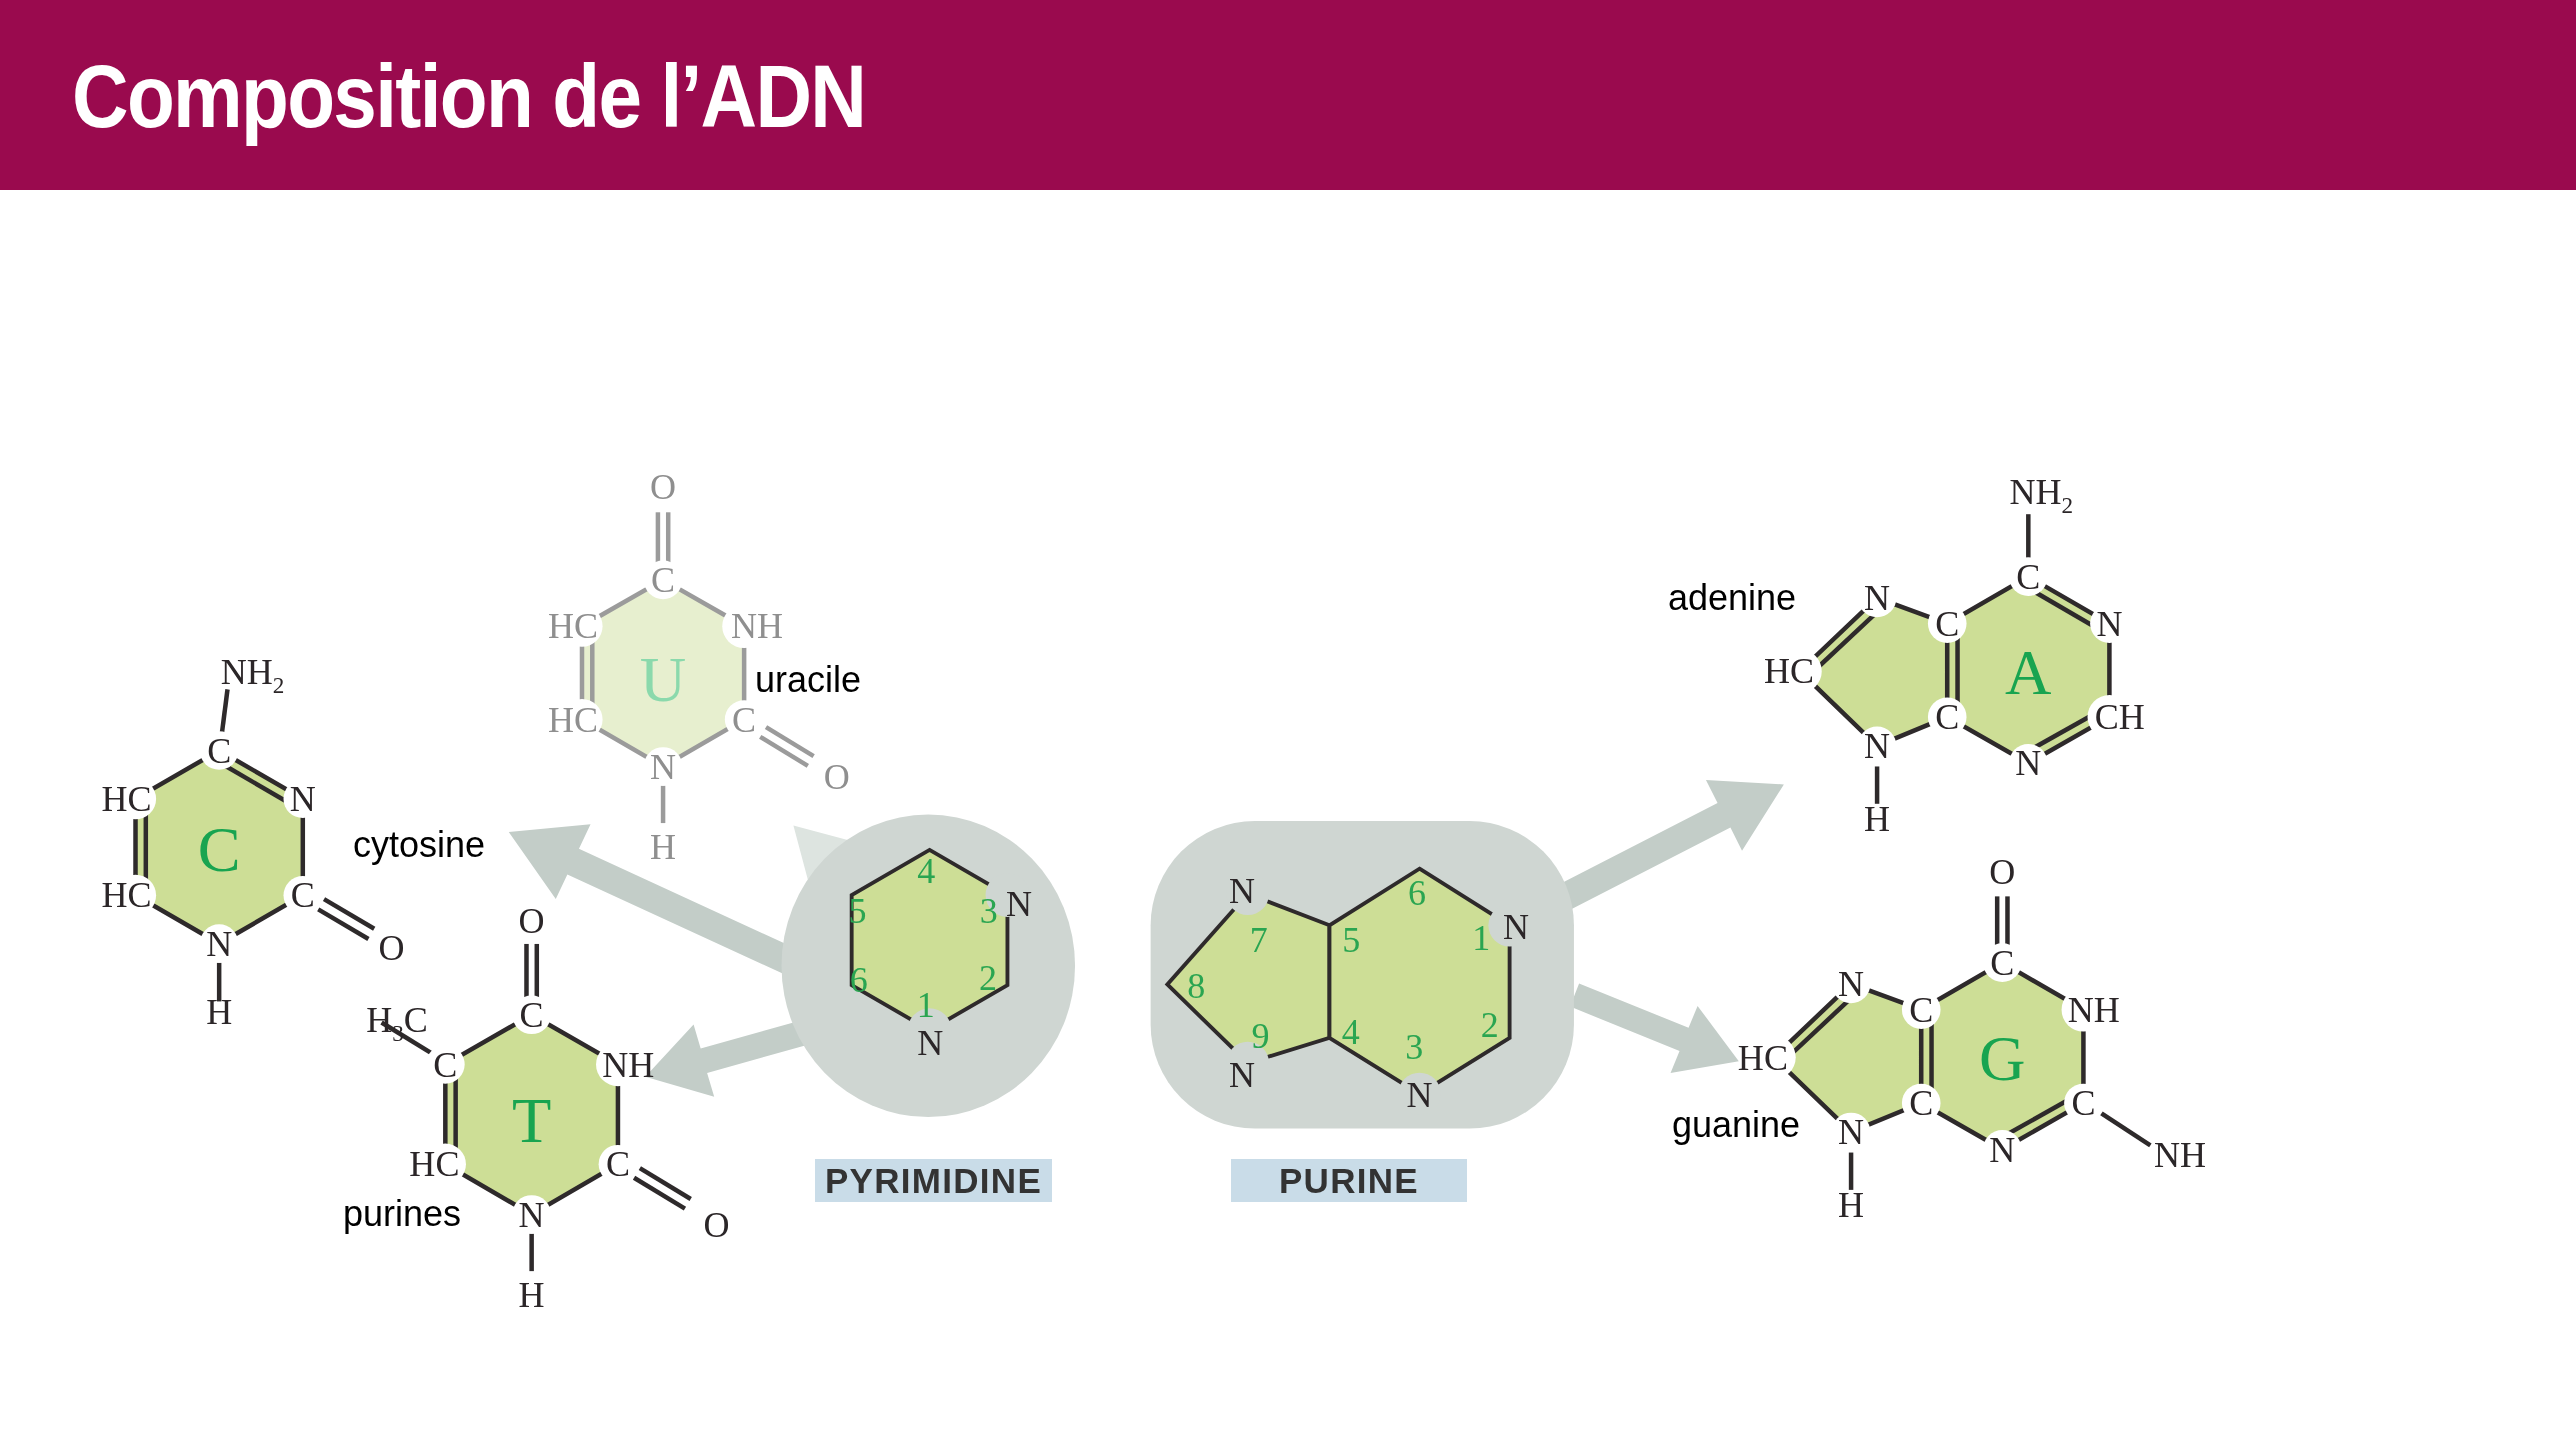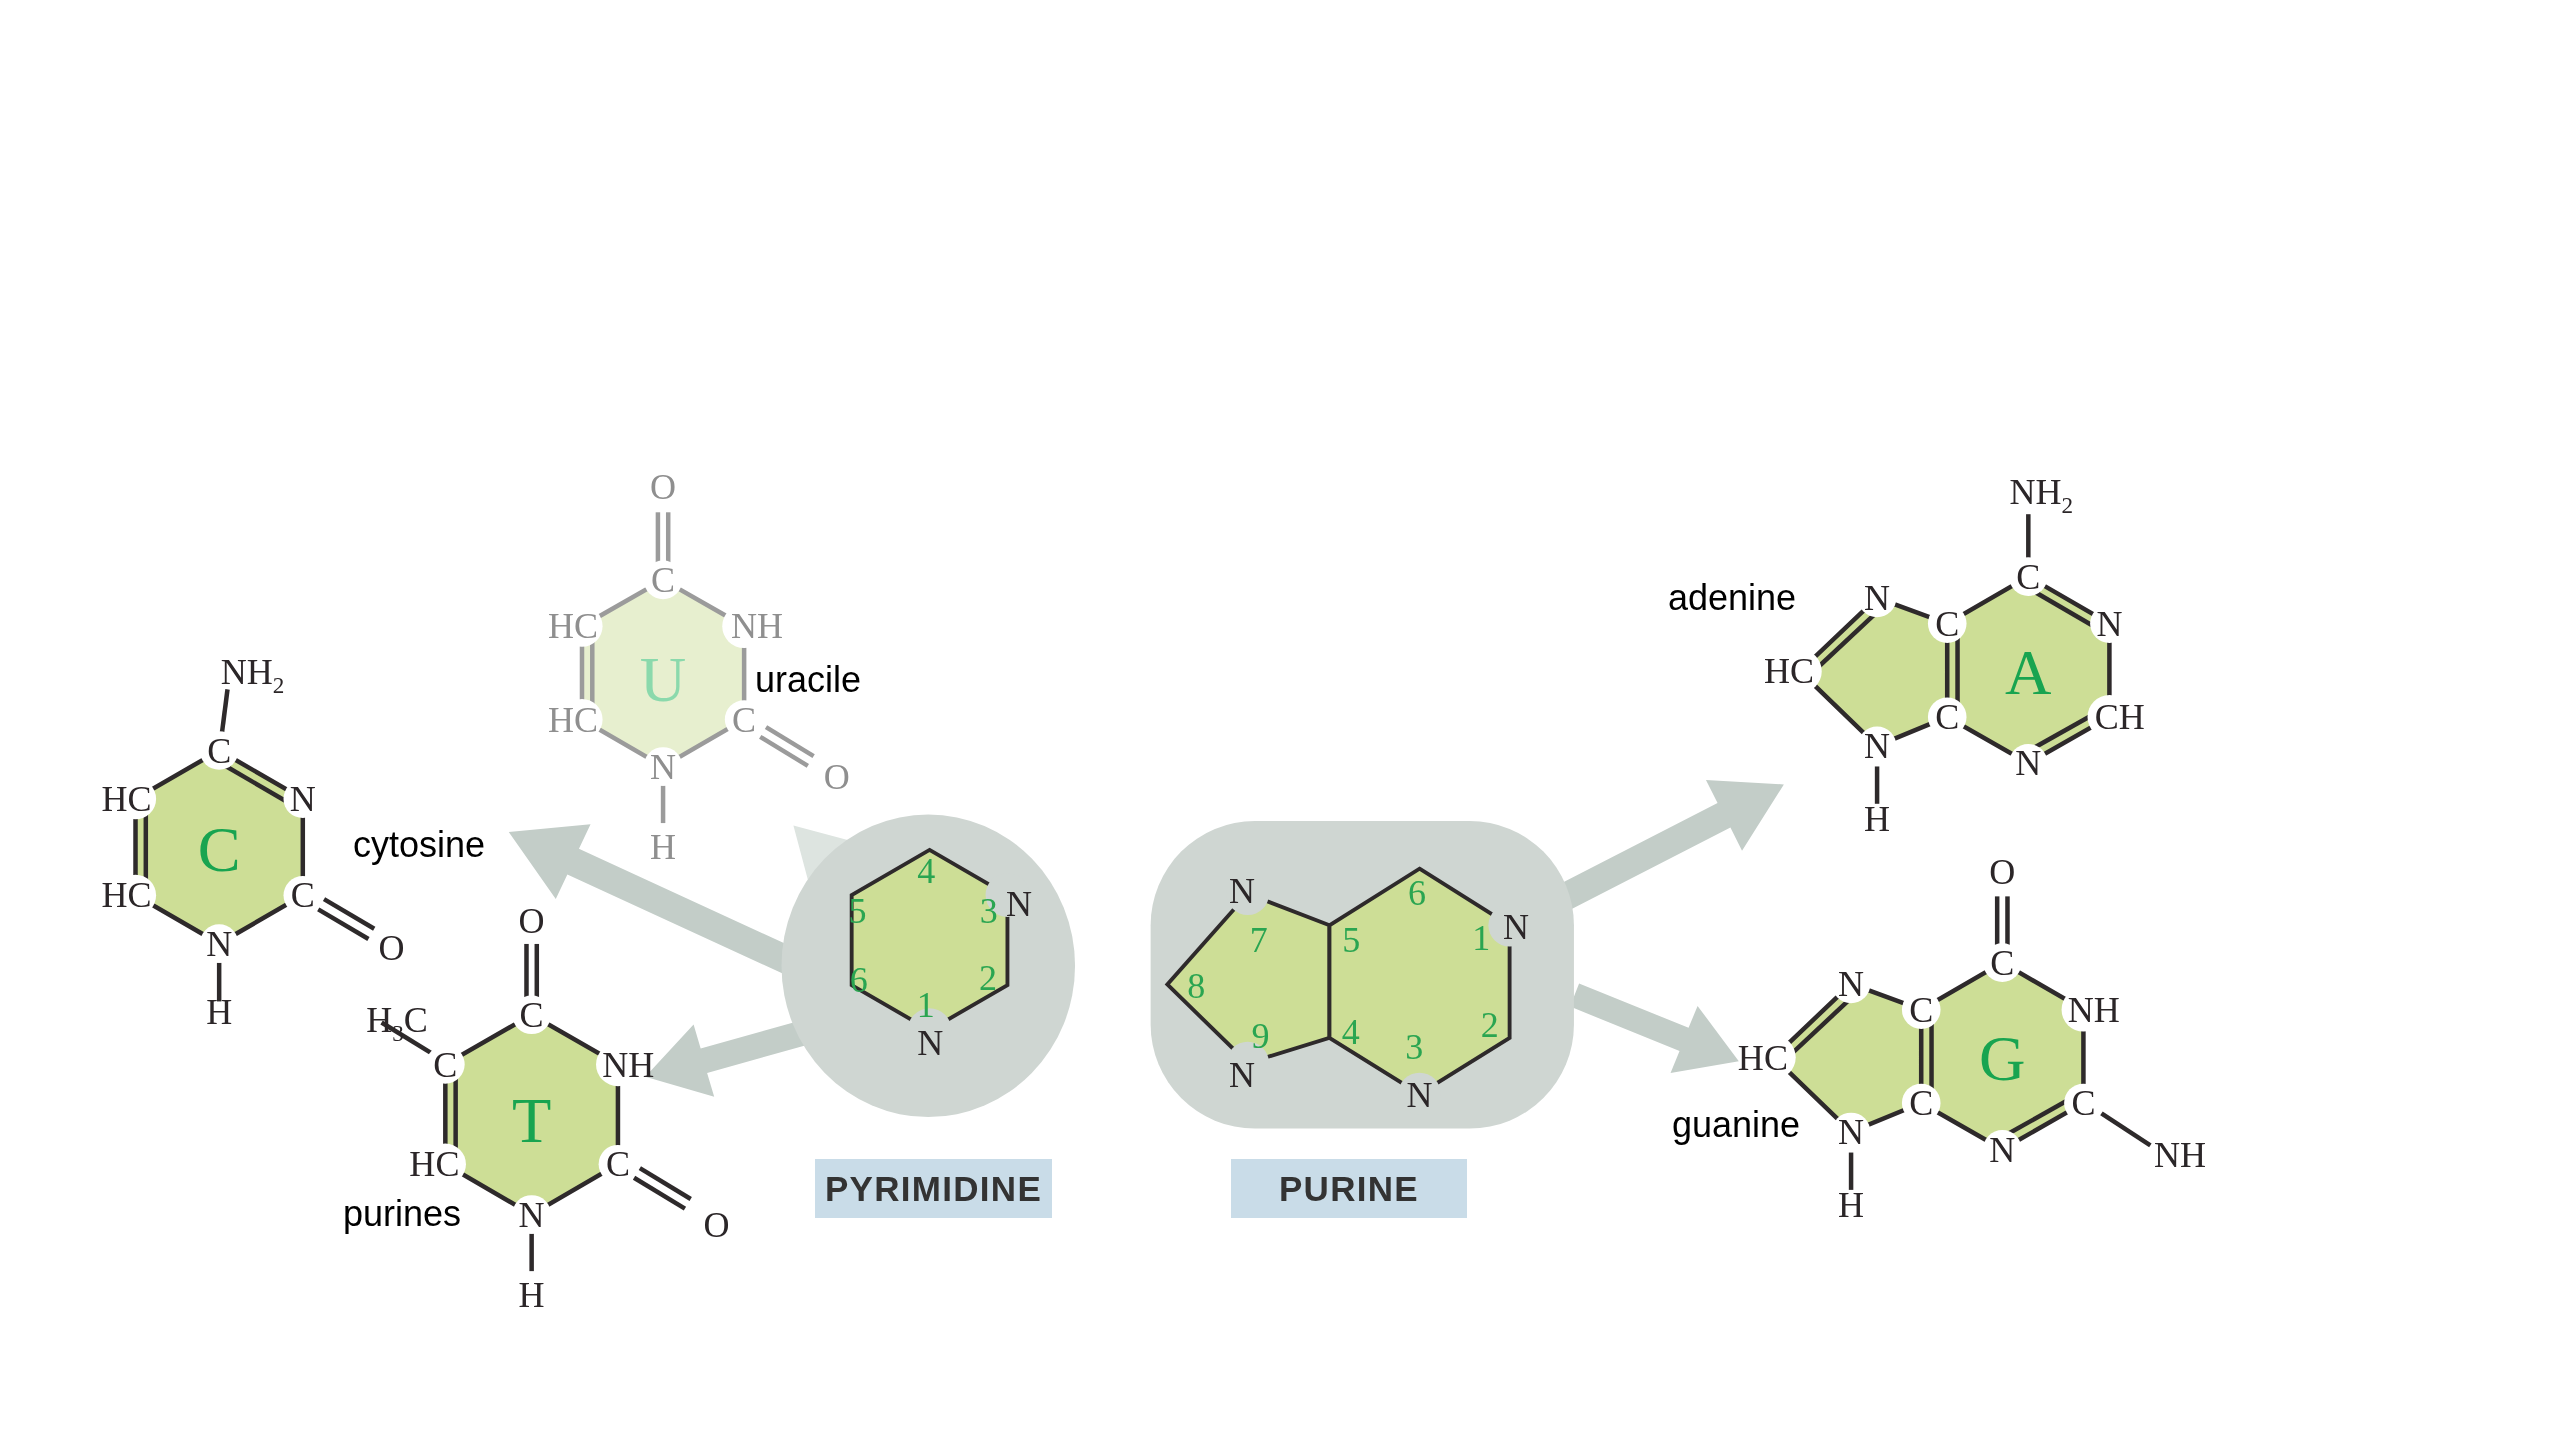--- a/index.html
+++ b/index.html
@@ -17,21 +17,21 @@
 
   
   .center-text{left:857px;top:600px;width:708px;text-align:center;font-size:41px;
     line-height:48px;color:#000;}
   .center-text b{font-weight:bold;}
 
   
   .red-label{color:#000000;font-size:36px;white-space:nowrap;}
 
   
-  .cat-box{top:1159px;height:59px;background:#c9dce8;display:flex;align-items:center;
+  .cat-box{top:1159px;height:43px;background:#c9dce8;display:flex;align-items:center;
     justify-content:center;font-size:35px;font-weight:600;color:#333;letter-spacing:1.3px;}
 
   
   .footer{right:15.5px;top:1396px;font-size:37px;font-weight:bold;font-style:italic;
     color:#57585c;white-space:nowrap;}
 
   
   svg{position:absolute;overflow:visible;}
   .bond{stroke:#2e2a2b;stroke-width:7;fill:none;}
   .ring{fill:#cdde96;stroke:#2e2a2b;stroke-width:7;}
@@ -51,20 +51,23 @@
   .blob-dot{fill:#cfd6d2;}
   .arrow{fill:#c3cdc8;}
   .arrow-pale{fill:#dde4e0;}
   .z1{z-index:1}.z2{z-index:2}.z3{z-index:3}.z4{z-index:4}
 </style>
 </head>
 <body>
 
 <div class="canvas">
 
+  <div class="abs header z4">
+    <div class="abs header-title">Composition de l’ADN</div>
+  </div>
 
 
 
   <svg class="z1" style="left:0;top:0" width="2576" height="1449" viewBox="0 0 4000 2250">
     <path class="arrow" d="M1349,1525 L899,1318 L917,1280 L790,1292 L863,1396 L881,1358 L1331,1565 Z"></path>
     <path class="arrow" d="M1310,1566 L1088,1628 L1077,1591 L1002,1672 L1109,1703 L1098,1666 L1320,1604 Z"></path>
     <path class="arrow-pale" d="M1361,1389 L1300,1328 L1322,1306 L1232,1282 L1256,1372 L1278,1350 L1339,1411 Z"></path>
     <path class="arrow" d="M2430,1417 L2687,1285 L2705,1321 L2770,1218 L2649,1211 L2667,1247 L2410,1379 Z"></path>
     <path class="arrow" d="M2438,1563 L2608,1632 L2594,1666 L2700,1648 L2636,1562 L2622,1596 L2452,1527 Z"></path>
   </svg>

